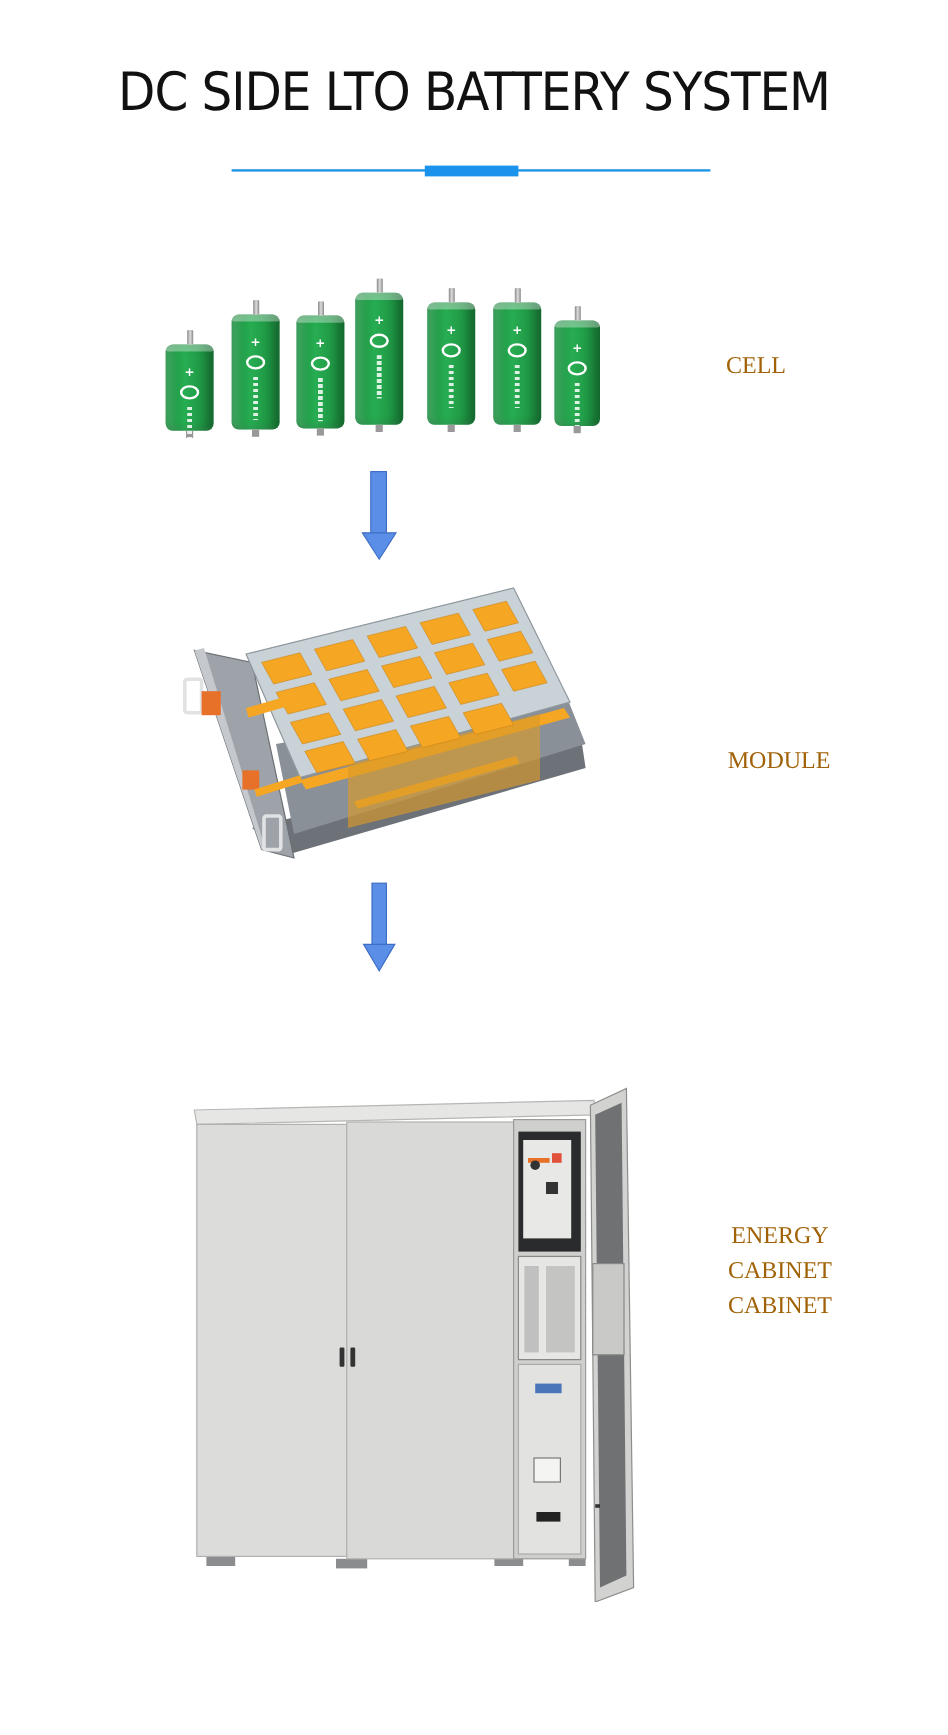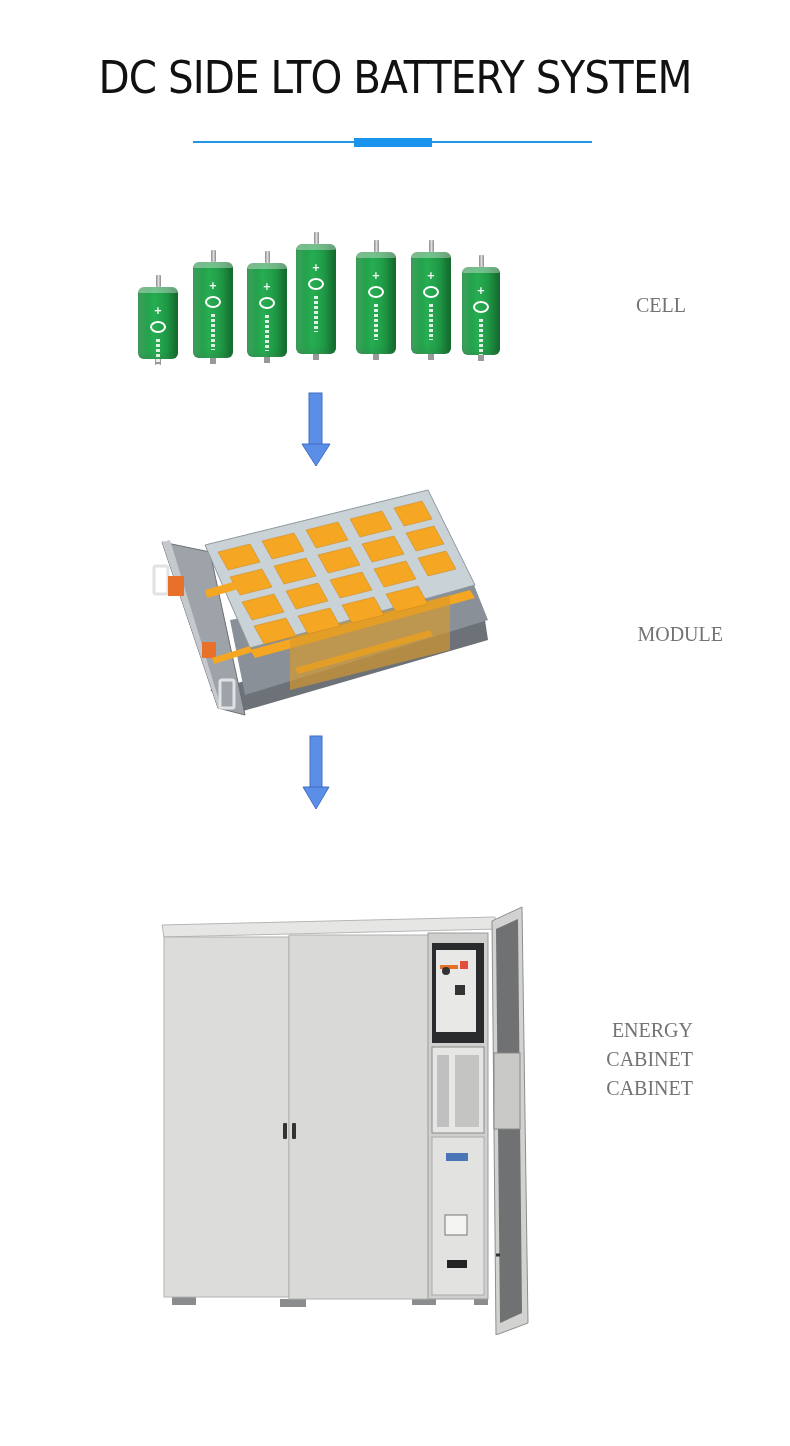--- a/index.html
+++ b/index.html
@@ -1,21 +1,21 @@
 <!DOCTYPE html>
 <html><head>
 <meta charset="utf-8">
 <style>
   html, body { margin:0; padding:0; background:#ffffff; }
   body { width:790px; height:1446px; position:relative; overflow:hidden; font-family:"DejaVu Sans", sans-serif; }
   .abs { position:absolute; }
   .title { left:0; top:52px; width:790px; text-align:center; font-family:"DejaVu Sans", sans-serif; font-size:44px; font-weight:400; letter-spacing:-1px; color:#111; transform:scaleX(0.92); transform-origin:center; }
   .divider-line { left:193px; top:141px; width:399px; height:2px; }
   .divider-mark { left:354px; top:138px; width:78px; height:9px; }
-  .label { font-family:"Liberation Serif", serif; font-size:20px; color:#737373; text-align:center; line-height:29px;margin-left:31px; }
+  .label { font-family:"Liberation Serif", serif; font-size:20px; color:#a16207; text-align:center; line-height:29px; }
   .arrow { }
   
   .cell { position:absolute; border-radius:6px; box-shadow: inset -6px 0 8px rgba(0,0,0,0.25), inset 6px 0 6px rgba(255,255,255,0.15); }
   .cell .cap { position:absolute; left:0; top:0; right:0; height:6px; border-radius:6px 6px 3px 3px; background:rgba(255,255,255,0.35); }
   .cell .term-top { position:absolute; width:5px; height:12px; left:50%; margin-left:-2px; top:-12px; background:linear-gradient(90deg,#888,#ddd,#888); border-radius:1px; }
   .cell .term-bot { position:absolute; width:6px; height:6px; left:50%; margin-left:-3px; bottom:-6px; background:#999; }
   .cell .plus { position:absolute; left:0; right:0; top:18px; text-align:center; color:#fff; font-size:10px; font-weight:bold; }
   .cell .logo { position:absolute; left:50%; margin-left:-8px; top:34px; width:16px; height:12px; border:2px solid #fff; border-radius:50%; box-sizing:border-box; }
   .cell .text { position:absolute; left:50%; top:52px; width:4px; margin-left:-2px; height:36px; background:repeating-linear-gradient(180deg,#fff 0 3px,transparent 3px 5px); opacity:.85; }
 </style>
@@ -171,17 +171,17 @@
   <rect x="282" y="242" width="52" height="158" fill="#e2e3e1" stroke="#aaa" stroke-width="1"></rect>
   <rect x="296" y="258" width="22" height="8" fill="#4a76b8"></rect>
   <rect x="295" y="320" width="22" height="20" fill="#f4f4f2" stroke="#777" stroke-width="1"></rect>
   <rect x="297" y="365" width="20" height="8" fill="#222"></rect>
 
   <polygon points="342,26 372,12 378,428 346,440" fill="#d2d3d1" stroke="#8c8e8c" stroke-width="1"></polygon>
   <polygon points="346,34 368,24 372,418 350,428" fill="#6f7173"></polygon>
   <rect x="344" y="158" width="26" height="76" fill="#c9cac8" stroke="#888" stroke-width="1"></rect>
   <line x1="346" y1="360" x2="350" y2="360" stroke="#333" stroke-width="3"></line>
 </svg>
-<div class="abs label" style="left:552px; top:1016px; width:110px;text-align:right;">
+<div class="abs label" style="left:595px; top:1016px; width:110px;">
   <div>ENERGY</div>
   <div>CABINET</div>
   <div>CABINET</div>
 </div>
 
 </body></html>

